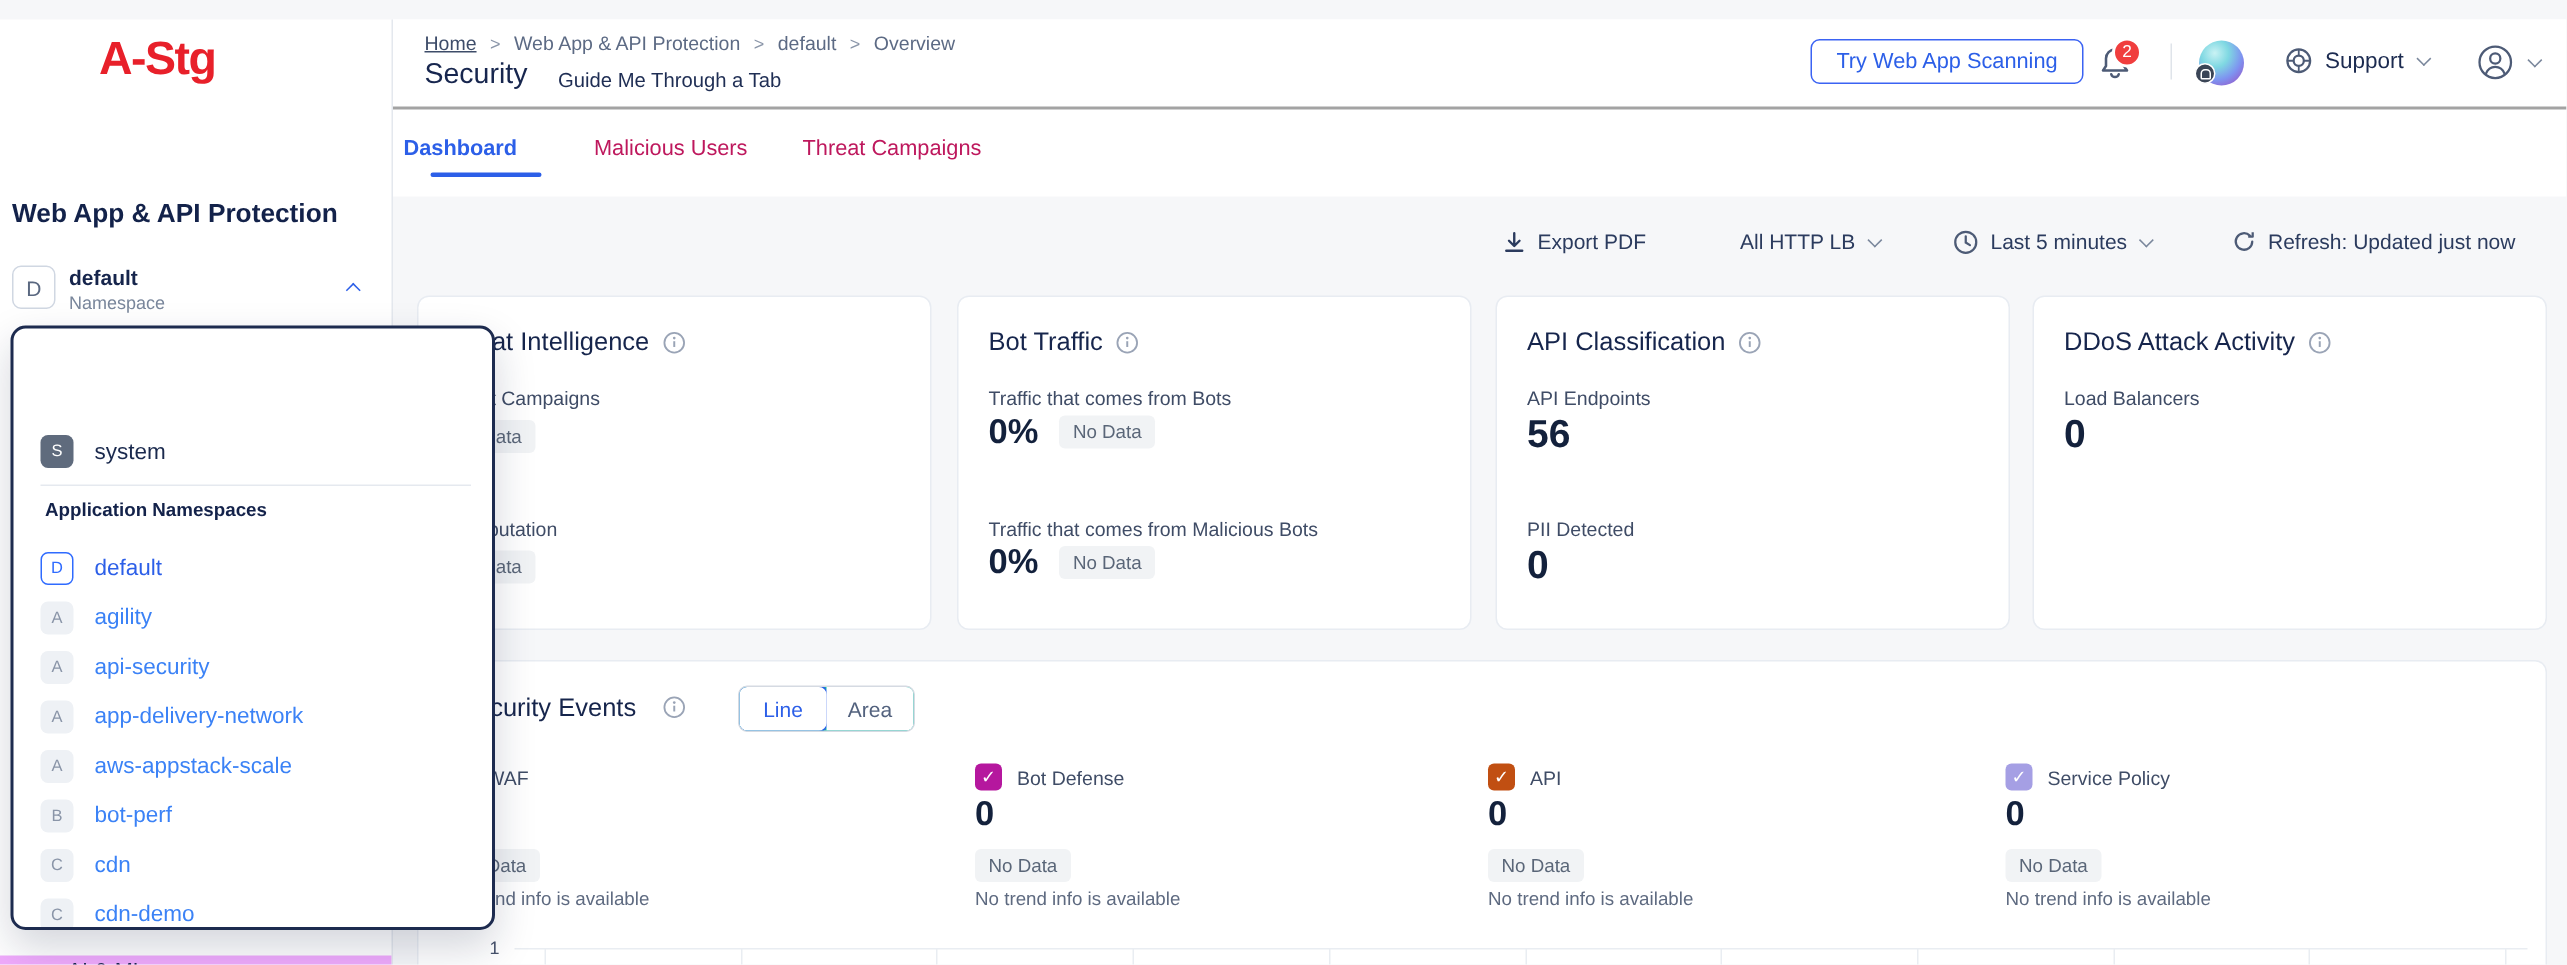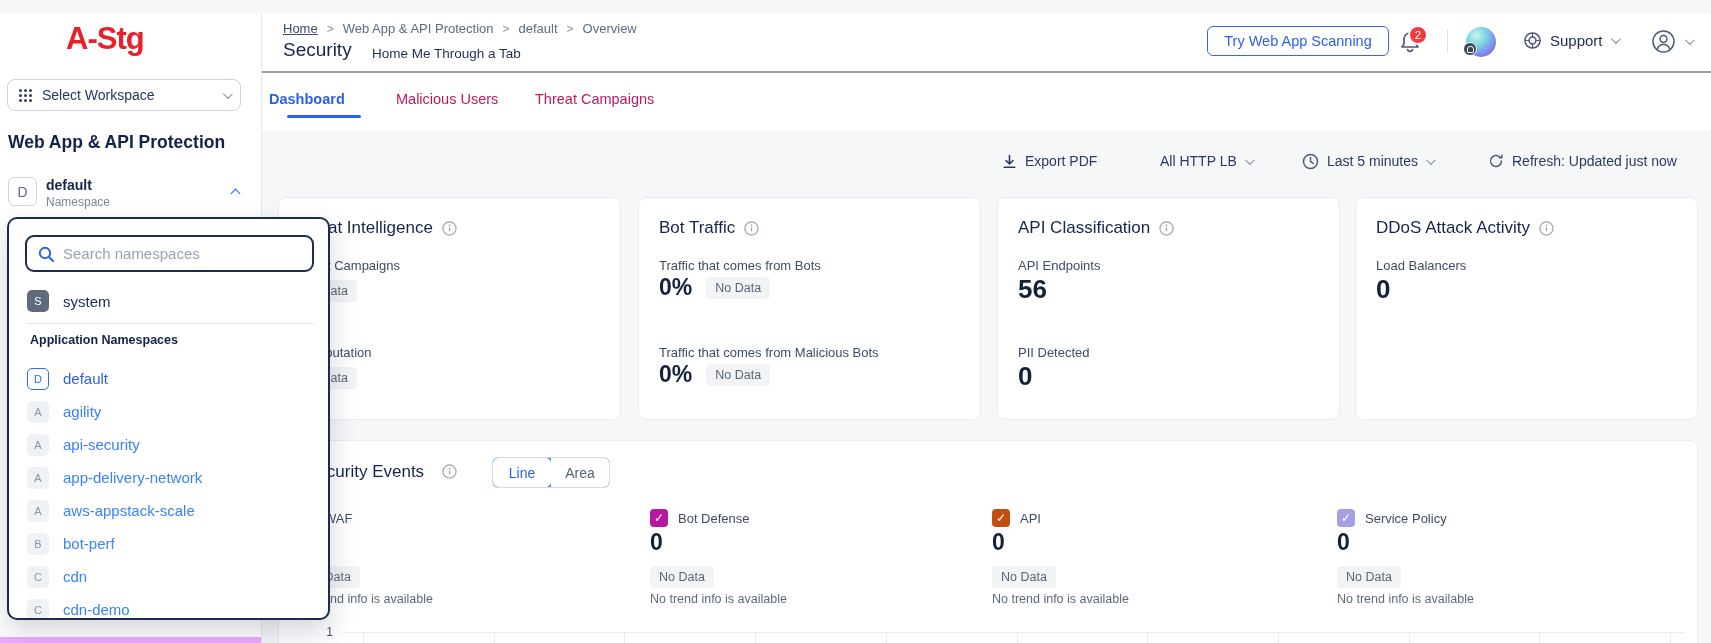--- a/index.html
+++ b/index.html
@@ -104,68 +104,40 @@
   .icon { display:inline-flex; align-items:center; justify-content:center; }
 </style>
 </head>
 <body>
 
 <div id="app">
 
   <div class="sidebar">
     <div class="logo">A-Stg</div>
 
-    <div class="ws-select">
-      <span class="icon">
-        <svg width="15" height="15" viewBox="0 0 15 15">
-            <g fill="#323f5c">
-              <circle cx="2.5" cy="2.5" r="1.5"></circle>
-              <circle cx="7.5" cy="2.5" r="1.5"></circle>
-              <circle cx="12.5" cy="2.5" r="1.5"></circle>
-              <circle cx="2.5" cy="7.5" r="1.5"></circle>
-              <circle cx="7.5" cy="7.5" r="1.5"></circle>
-              <circle cx="12.5" cy="7.5" r="1.5"></circle>
-              <circle cx="2.5" cy="12.5" r="1.5"></circle>
-              <circle cx="7.5" cy="12.5" r="1.5"></circle>
-              <circle cx="12.5" cy="12.5" r="1.5"></circle>
-            </g>
-          </svg>
-      </span>
-      <span class="ws-label">Select Workspace</span>
-      <span class="chev down"></span>
-    </div>
 
     <div class="side-heading">Web App &amp; API Protection</div>
 
     <div class="ns-row">
       <span class="ns-initial">D</span>
       <span class="ns-name">default</span>
       <span class="ns-sub">Namespace</span>
       <span class="chev up" style="position:absolute; left:224px; top:13px;"></span>
     </div>
 
     <div class="sidebar-bottom">
       <div class="sb-item1">
         <span>AI &amp; ML</span>
         <span class="chev right" style="position:absolute; left:183px; top:5px;"></span>
       </div>
       <div class="sb-item2">Public IP Addresses</div>
     </div>
   </div>
 
   <div class="dropdown">
-    <div class="dd-search">
-      <span class="icon">
-        <svg width="18" height="18" viewBox="0 0 18 18">
-            <circle cx="8" cy="8" r="5.2" fill="none" stroke="#2c5fe8" stroke-width="1.9"></circle>
-            <line x1="12" y1="12" x2="16" y2="16" stroke="#2c5fe8" stroke-width="1.9" stroke-linecap="round"></line>
-          </svg>
-      </span>
-      <input type="text" placeholder="Search namespaces" style="">
-    </div>
 
     <div class="dd-system">
       <span class="dd-badge system">S</span>
       <span class="dd-sys-label">system</span>
     </div>
 
     <div class="dd-divider"></div>
     <div class="dd-section">Application Namespaces</div>
 
     <div class="dd-items">
@@ -211,21 +183,21 @@
       <div class="breadcrumb">
         <span class="bc-home">Home</span>
         <span class="bc-sep">&gt;</span>
         <span class="bc-link">Web App &amp; API Protection</span>
         <span class="bc-sep">&gt;</span>
         <span class="bc-link">default</span>
         <span class="bc-sep">&gt;</span>
         <span>Overview</span>
       </div>
       <div class="page-title">Security</div>
-      <div class="guide-link">Home Me Through a Tab</div>
+      <div class="guide-link">Guide Me Through a Tab</div>
 
       <button class="try-btn">Try Web App Scanning</button>
 
       <div class="bell-wrap">
         <span class="icon">
           <svg width="24" height="26" viewBox="0 0 24 26">
               <path d="M12 4a6 6 0 0 0-6 6v5l-2 3h16l-2-3v-5a6 6 0 0 0-6-6z" fill="none" stroke="#4d5b76" stroke-width="1.7" stroke-linejoin="round"></path>
               <path d="M9.5 20.5a2.6 2.6 0 0 0 5 0" fill="none" stroke="#4d5b76" stroke-width="1.7" stroke-linecap="round"></path>
             </svg>
         </span>

